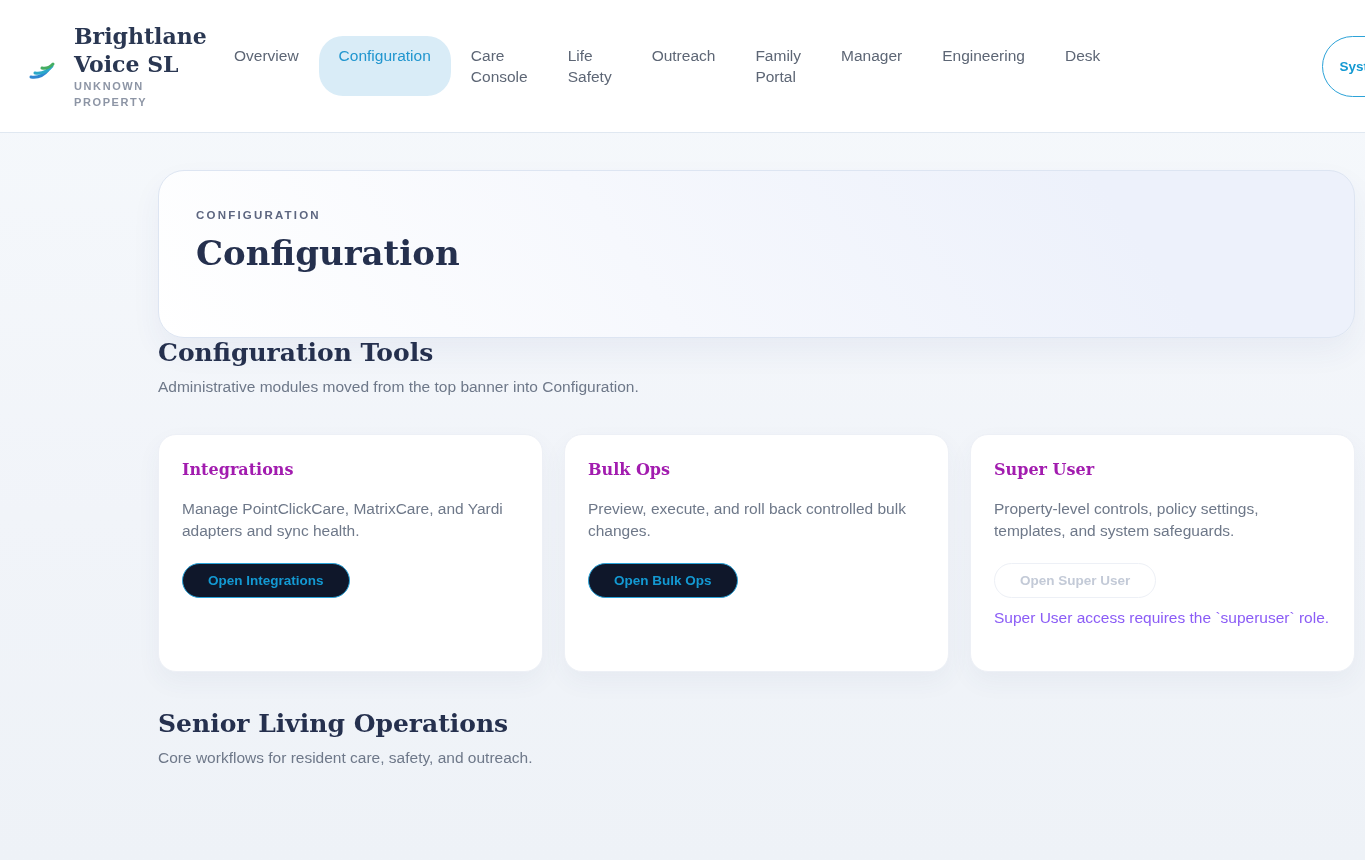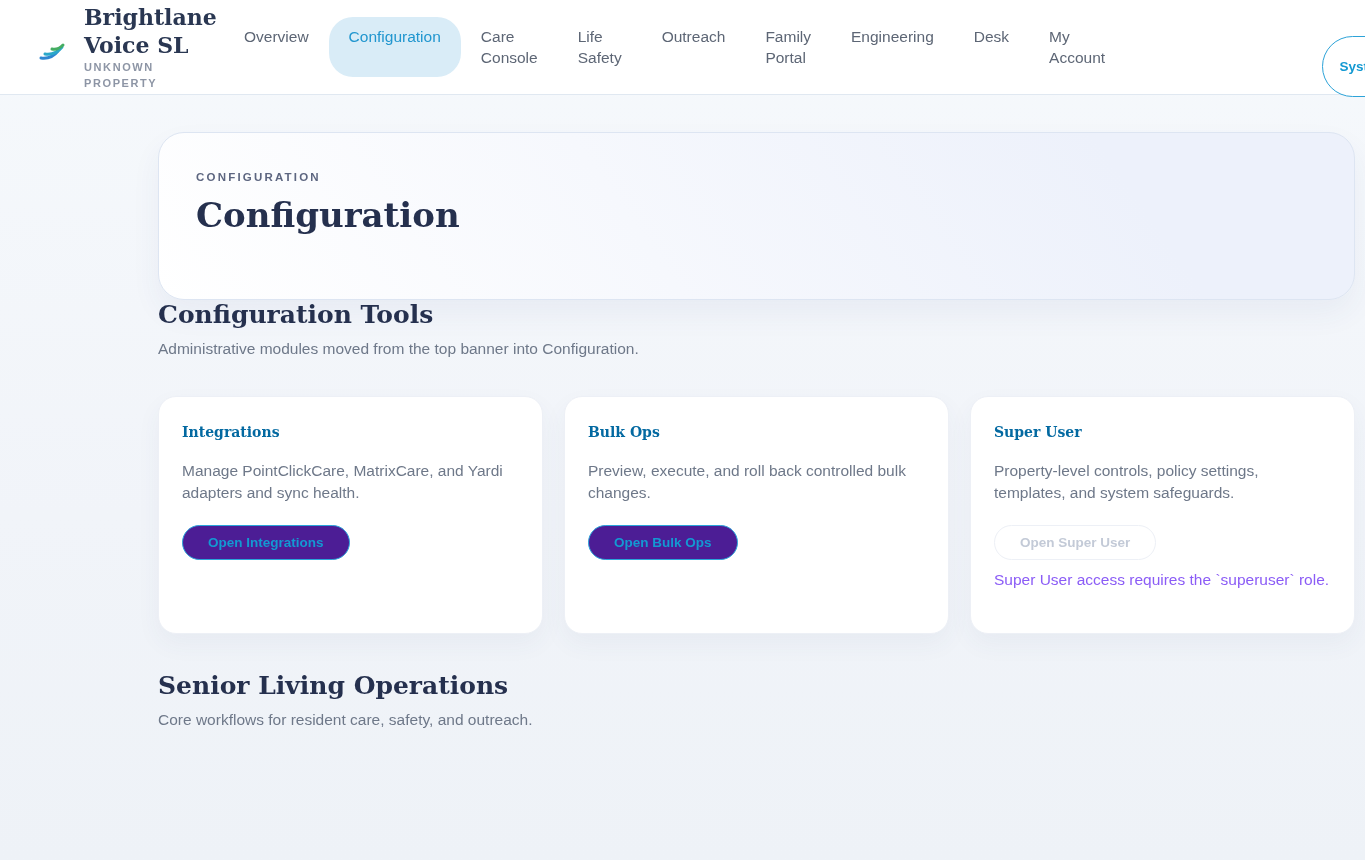--- a/index.html
+++ b/index.html
@@ -4,22 +4,22 @@
 <style>
   * { margin:0; padding:0; box-sizing:border-box; }
   html,body { width:1365px; height:860px; overflow:hidden; }
   body {
     font-family:"Liberation Sans", sans-serif;
     background:linear-gradient(180deg,#f6f9fc 0%, #f1f4f9 60%, #eef2f7 100%);
     color:#6e7889;
   }
   
   .topbar {
-    height:95px; background:#ffffff; border-bottom:1px solid #e0e8f1;
-    display:flex; align-items:center; padding-left:38px; position:relative;
+    height:133px; background:#ffffff; border-bottom:1px solid #e0e8f1;
+    display:flex; align-items:center; padding-left:28px; position:relative;
   }
   .brand { display:flex; align-items:center; gap:16px; }
   .logo-icon { width:30px; height:30px; flex:0 0 auto; margin-top:8px; }
   .brand-text { display:flex; flex-direction:column; }
   .brand-name {
     font-family:"DejaVu Serif", serif; font-weight:bold; font-size:22px;
     line-height:28px; color:#2a3752; max-width:132px;
   }
   .brand-sub {
     font-size:11px; letter-spacing:1.6px; color:#8d95a5;
@@ -60,27 +60,27 @@
   }
   .tools-title { }
   .section-desc { font-size:15.5px; color:#6e7889; margin-top:10px; }
   .cards { display:grid; grid-template-columns:repeat(3,1fr); gap:21px; margin-top:38px; }
   .card {
     background:#ffffff; border-radius:18px; border:1px solid #edf0f6;
     box-shadow:0 10px 24px rgba(50,70,120,0.05);
     min-height:238px; padding:22px 23px;
   }
   .card-title {
-    font-family:"DejaVu Serif", serif; font-weight:bold; font-size:14px;
-    color:#0369a1; line-height:26px;
+    font-family:"DejaVu Serif", serif; font-weight:bold; font-size:16px;
+    color:#a21caf; line-height:26px;
   }
   .card-desc { font-size:15.5px; color:#6e7889; line-height:22px; margin-top:15px; }
   .card-btn {
     display:inline-block; margin-top:21px; padding:9px 25px;
-    border-radius:18px; border:1.5px solid #2aa4da; background:#4c1d95;
+    border-radius:18px; border:1.5px solid #2aa4da; background:#0f172a;
     color:#1399d2; font-weight:bold; font-size:13.5px; cursor:pointer;
     font-family:"Liberation Sans", sans-serif;
   }
   .card-btn.disabled {
     border-color:#edf0f6; color:#c3cad7; background:transparent; cursor:default;
   }
   .card-note { font-size:15.5px; color:#8b5cf6; line-height:22px; margin-top:9px; }
   .ops-title { margin-top:37px; }
 </style>
 </head>
@@ -114,27 +114,27 @@
     <div class="nav-item">
         <span class="label">Life Safety</span>
       </div>
     <div class="nav-item">
         <span class="label">Outreach</span>
       </div>
     <div class="nav-item">
         <span class="label">Family Portal</span>
       </div>
     <div class="nav-item">
+        <span class="label">Manager</span>
+      </div>
+    <div class="nav-item">
         <span class="label">Engineering</span>
       </div>
     <div class="nav-item">
         <span class="label">Desk</span>
-      </div>
-    <div class="nav-item">
-        <span class="label">My Account</span>
       </div>
   </nav>
 
   <button class="system-health-btn">System Health</button>
 </header>
 
 <main class="container">
 
   <section class="hero">
     <div class="hero-eyebrow">CONFIGURATION</div>

